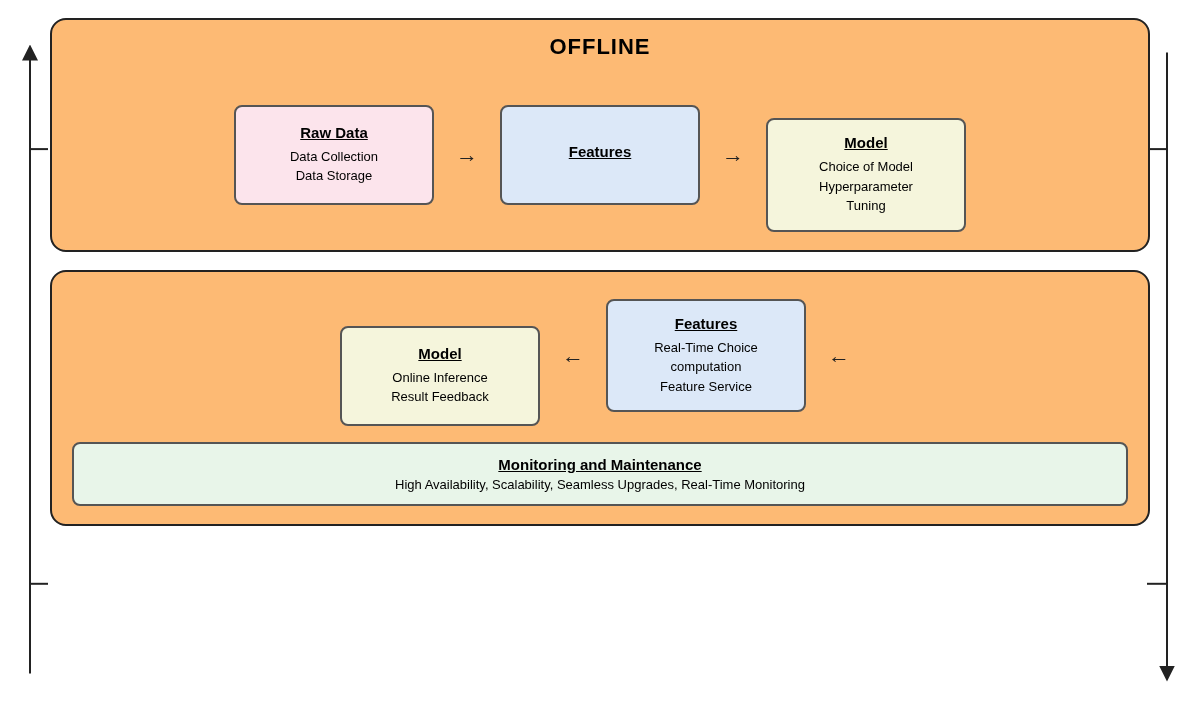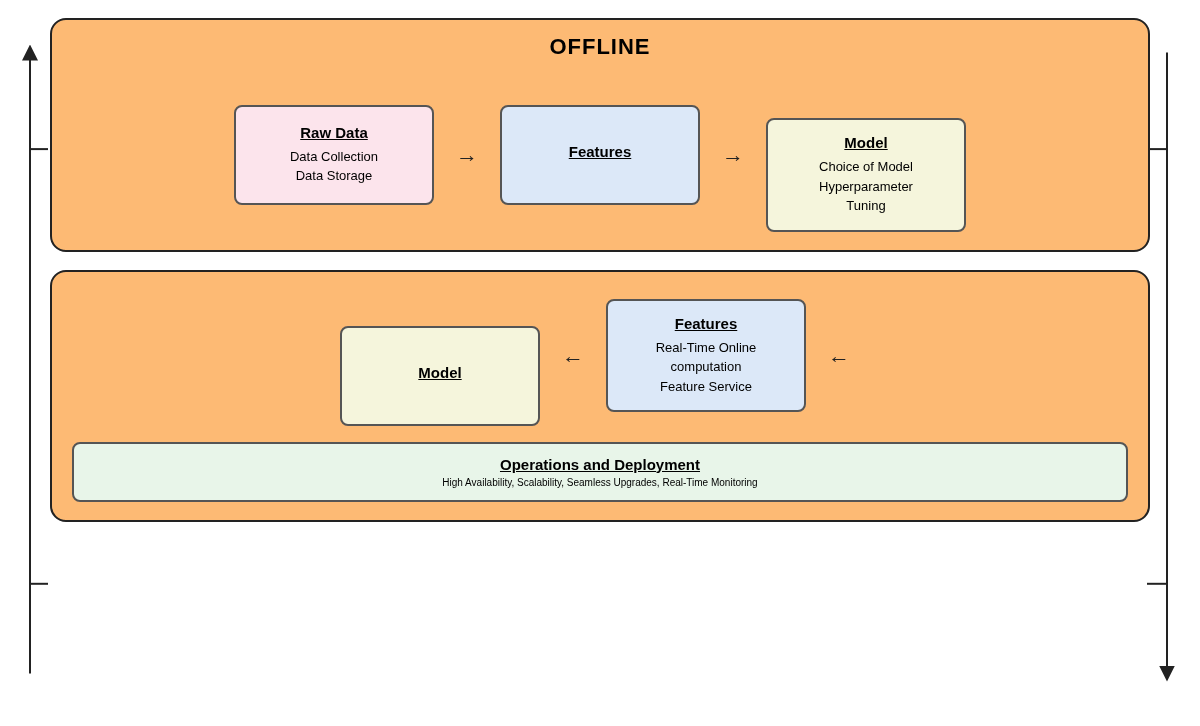--- a/index.html
+++ b/index.html
@@ -119,21 +119,21 @@
       padding: 12px 20px;
       margin-top: 16px;
     }
     .ops-bar-title {
       font-weight: bold;
       font-size: 15px;
       text-decoration: underline;
       margin-bottom: 4px;
     }
     .ops-bar-content {
-      font-size: 10px;
+      font-size: 13px;
     }
 
     
     .side-svg {
       position: absolute;
     }
   </style>
 </head>
 <body>
 
@@ -200,38 +200,42 @@
       </div>
 
     </div>
   </div>
 
   <div class="section">
     <div class="cards-row">
 
       <div class="card card-yellow">
         <div class="card-title">Model</div>
+        <div class="card-content">
+          <span>Online Inference</span><br>
+          <span>Result Feedback</span>
+        </div>
       </div>
 
       <div class="arrow-left">←</div>
 
       <div class="card card-blue">
         <div class="card-title">Features</div>
         <div class="card-content">
-          <span>Real-Time Online</span><br>
+          <span>Real-Time Choice</span><br>
           <span>computation</span><br>
           <span>Feature Service</span>
         </div>
       </div>
 
       <div class="arrow-left">←</div>
 
 
     </div>
 
     <div class="ops-bar">
-      <div class="ops-bar-title">Operations and Deployment</div>
+      <div class="ops-bar-title">Monitoring and Maintenance</div>
       <div class="ops-bar-content">High Availability, Scalability, Seamless Upgrades, Real-Time Monitoring</div>
     </div>
 
   </div>
 
 </div>
 
 </body></html>

